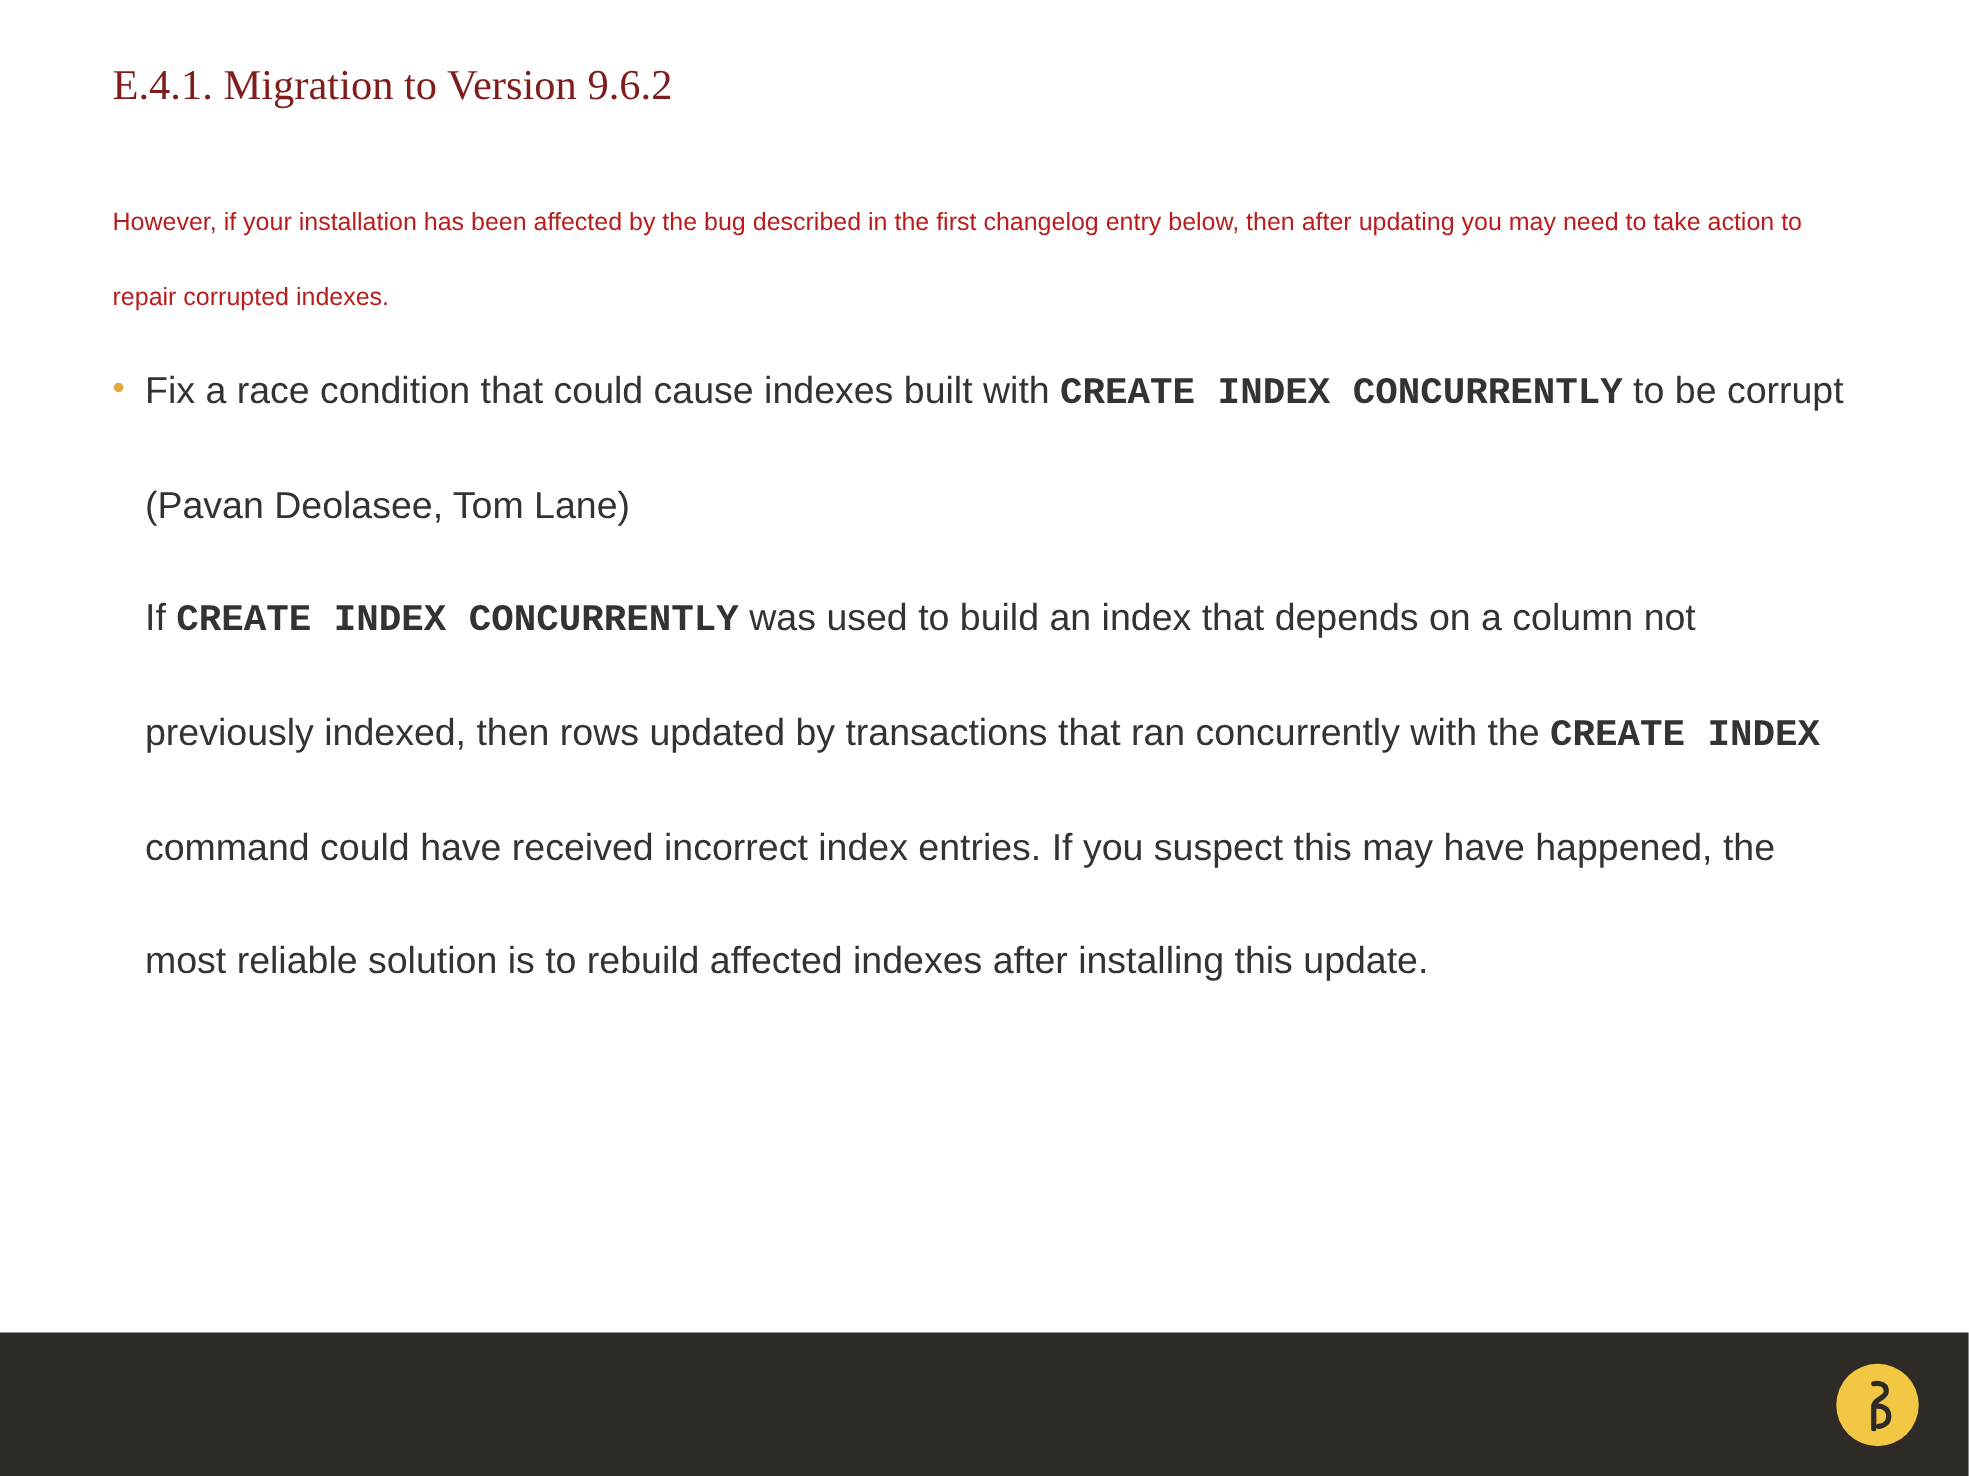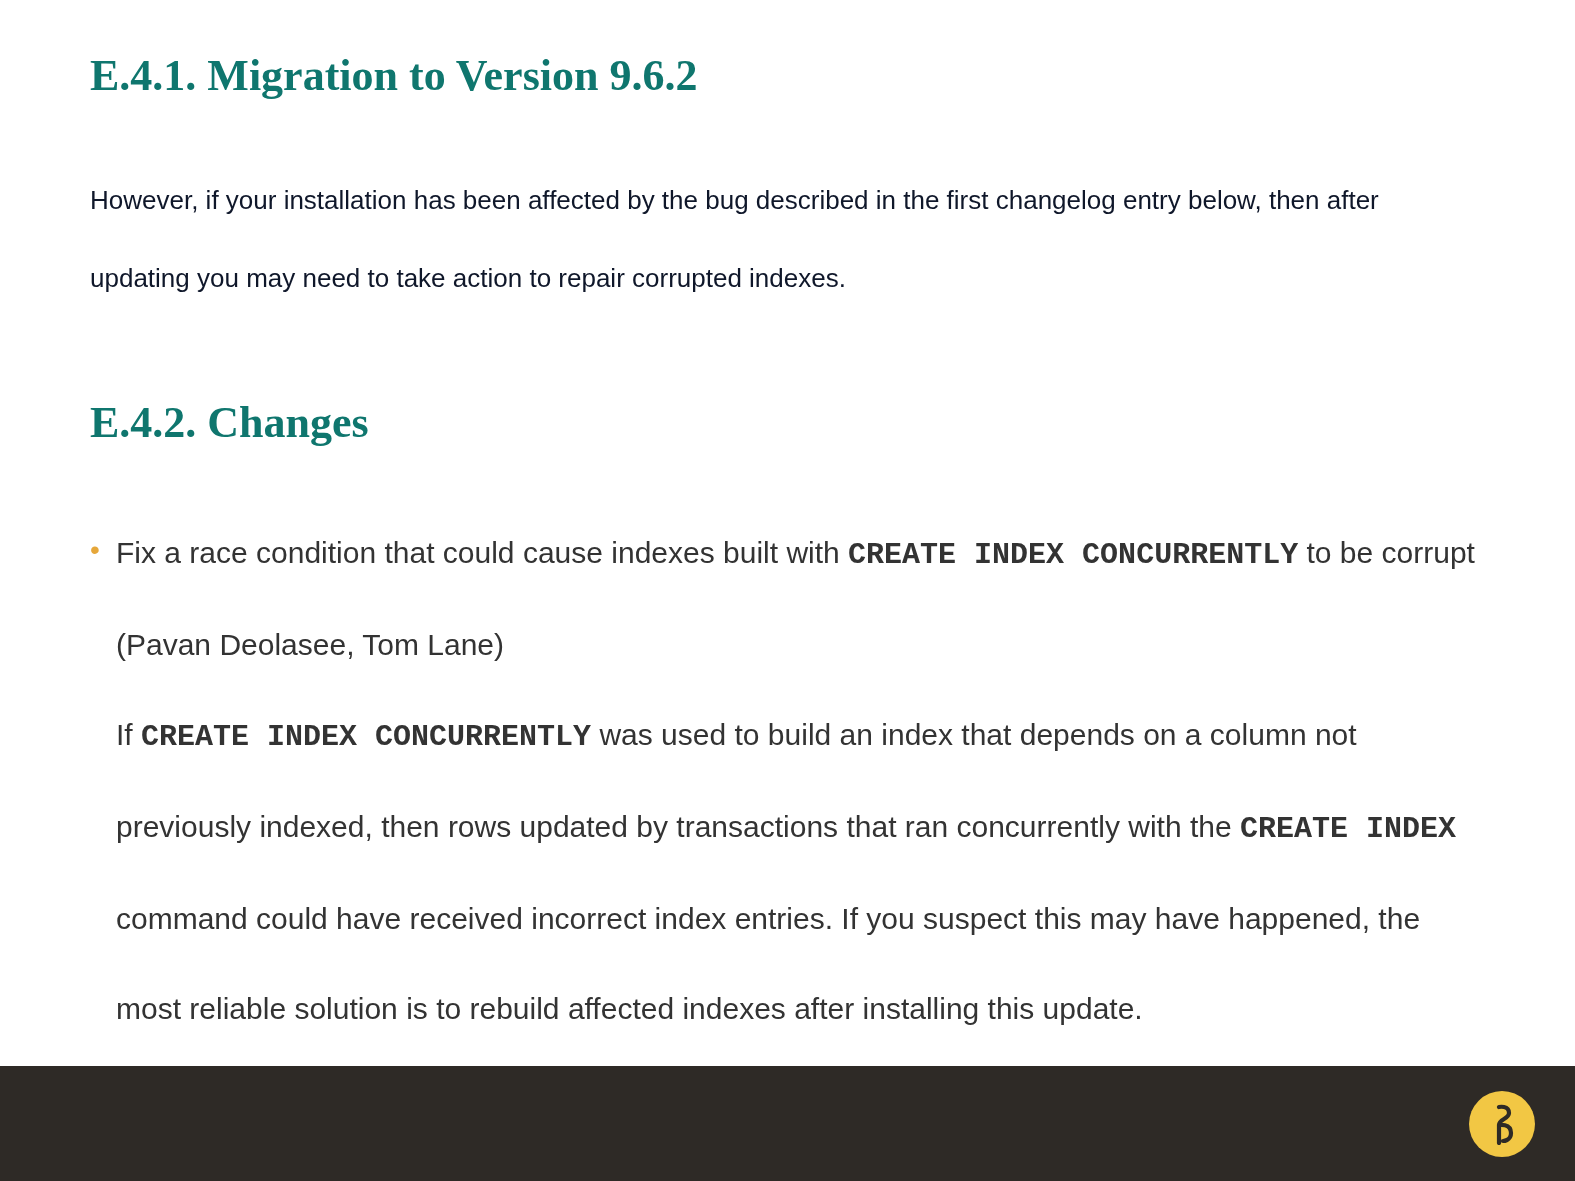--- a/index.html
+++ b/index.html
@@ -13,33 +13,33 @@
       color: #333333;
       width: 1575px;
       height: 1181px;
       position: relative;
     }
     .content {
       padding: 50px 90px 0 90px;
     }
     h2 {
       font-family: Georgia, 'Times New Roman', serif;
-      font-size: 44px;
-      font-weight: bold;
-      color: #0f766e;
+      font-size: 34px;
+      font-weight: normal;
+      color: #7f1d1d;
       margin-bottom: 60px;
     }
     h2.second {
       margin-top: 80px;
       margin-bottom: 60px;
     }
     p.body-text {
-      font-size: 26px;
+      font-size: 20px;
       line-height: 3.0;
-      color: #0f172a;
+      color: #b91c1c;
     }
     ul.changes-list {
       list-style: none;
       padding-left: 26px;
     }
     ul.changes-list li {
       position: relative;
       font-size: 30px;
       line-height: 3.0;
       color: #333333;
@@ -87,21 +87,20 @@
   </style>
 </head>
 <body>
 
 <div class="content">
 
   <h2>E.4.1. Migration to Version 9.6.2</h2>
 
   <p class="body-text">However, if your installation has been affected by the bug described in the first changelog entry below, then after updating you may need to take action to repair corrupted indexes.</p>
 
-  <h2 class="second">E.4.2. Changes</h2>
 
   <ul class="changes-list">
     <li>
       <span>Fix a race condition that could cause indexes built with </span><span class="code">CREATE INDEX CONCURRENTLY</span><span> to be corrupt (Pavan Deolasee, Tom Lane)</span>
       <p class="li-body">
         <span>If </span><span class="code">CREATE INDEX CONCURRENTLY</span><span> was used to build an index that depends on a column not previously indexed, then rows updated by transactions that ran concurrently with the </span><span class="code">CREATE INDEX</span><span> command could have received incorrect index entries. If you suspect this may have happened, the most reliable solution is to rebuild affected indexes after installing this update.</span>
       </p>
     </li>
   </ul>
 

